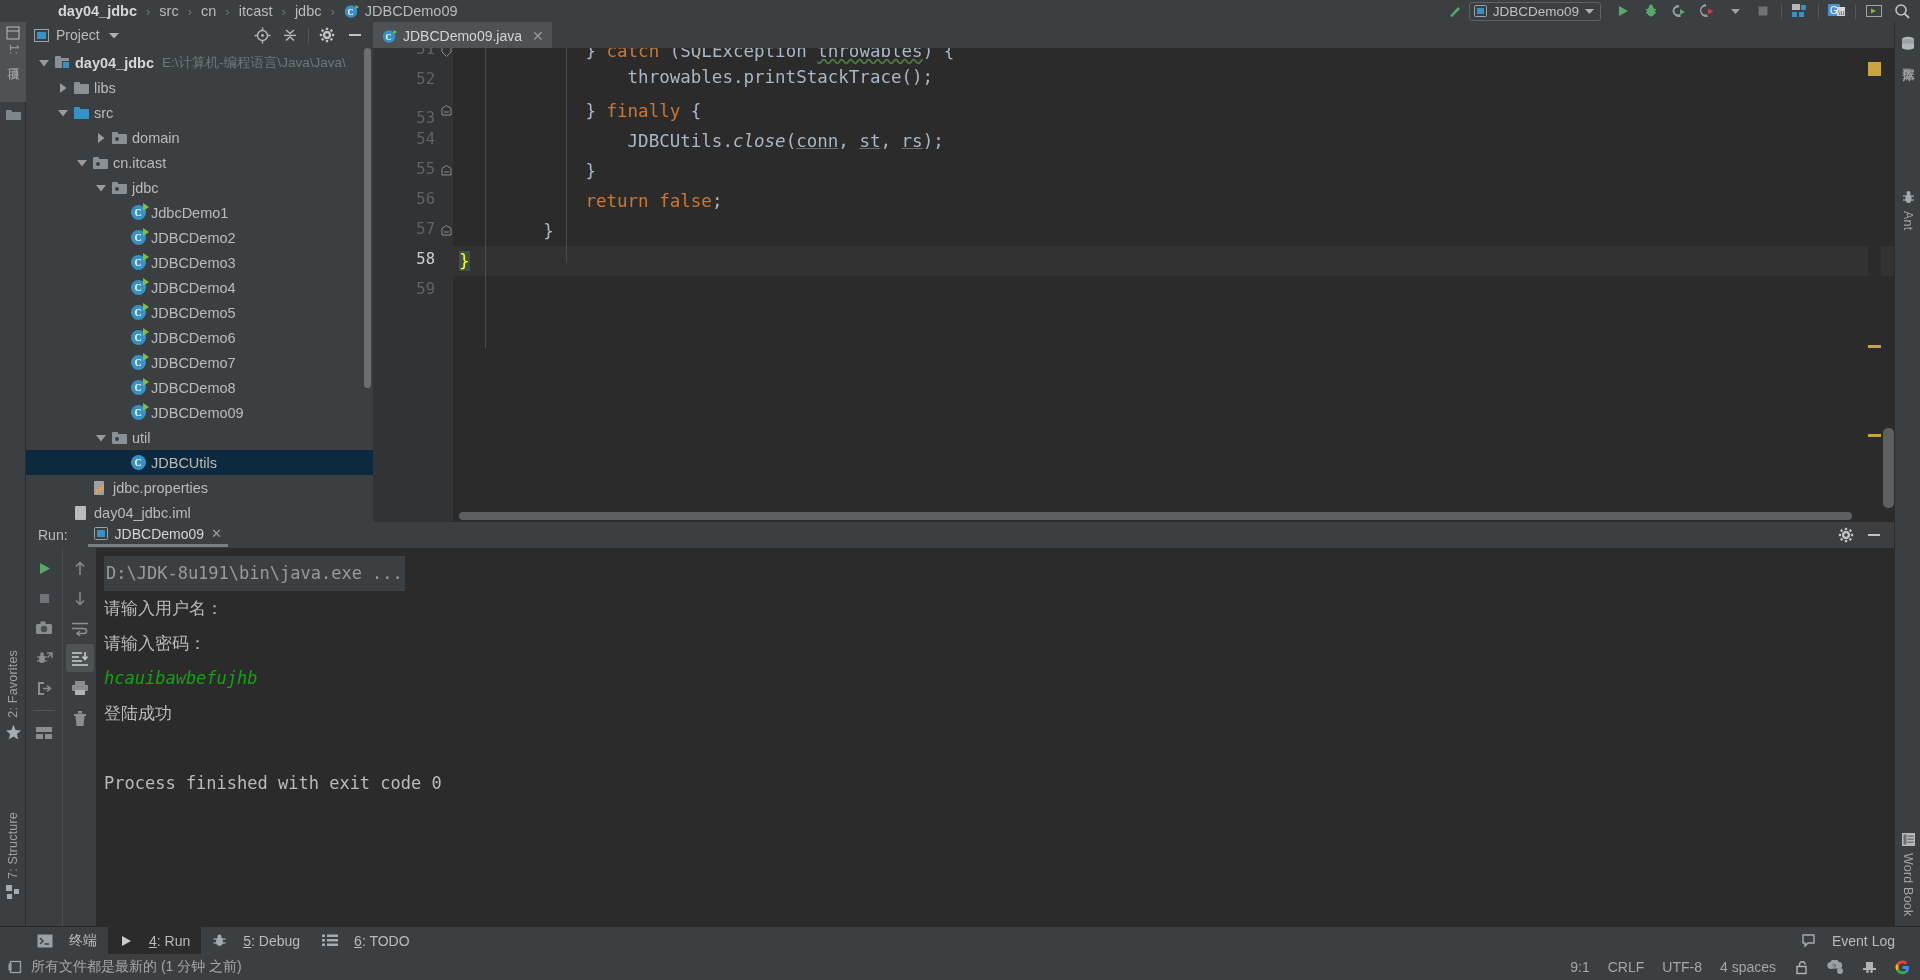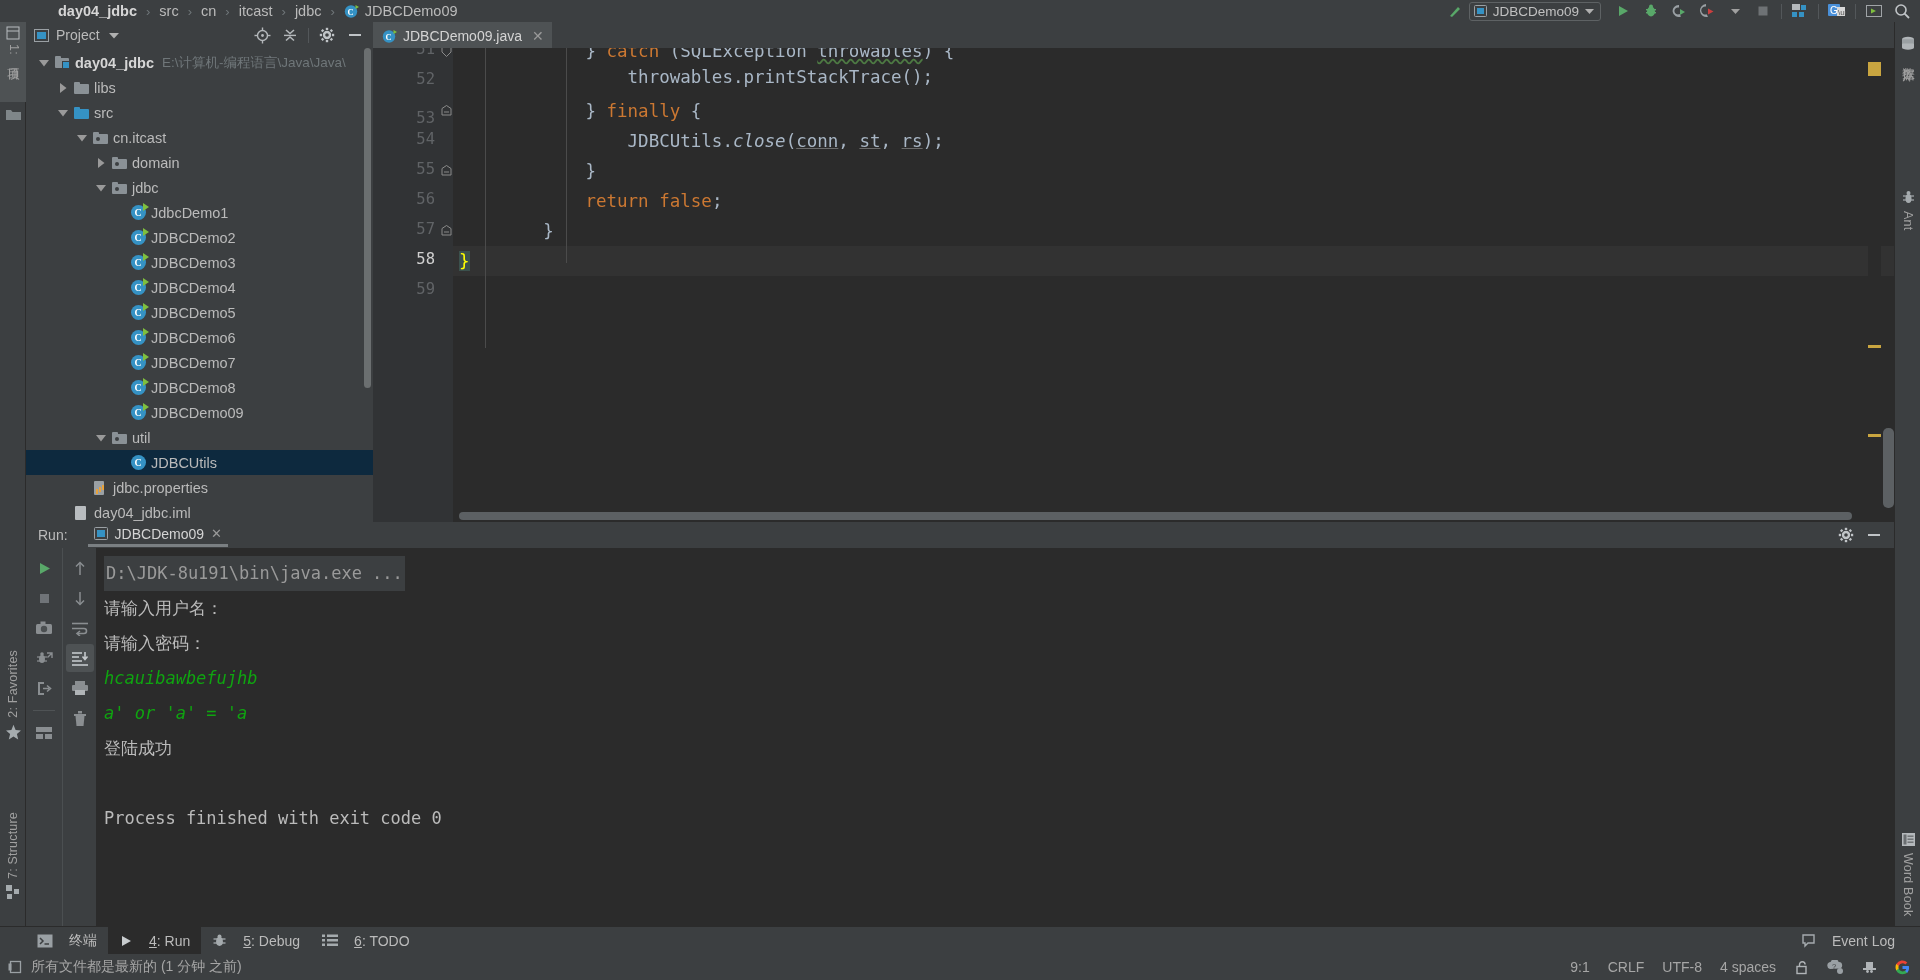--- a/index.html
+++ b/index.html
@@ -634,45 +634,45 @@
               <path d="M0 1 L10 1 L5 7.5 Z" fill="#9a9a9a"></path>
             </svg>
           </span>
           <span class="node-icon">
             <span class="ic-folder src">
               <i></i>
             </span>
           </span>
           <span class="tree-label">src</span>
         </div>
+        <div class="tree-row" style="padding-left: 67px;">
+          <span class="twisty">
+            <svg width="8" height="10" viewBox="0 0 8 10">
+              <path d="M1 0 L1 10 L7.5 5 Z" fill="#9a9a9a"></path>
+            </svg>
+          </span>
+          <span class="node-icon">
+            <span class="ic-pkg">
+              <i></i>
+            </span>
+          </span>
+          <span class="tree-label">domain</span>
+        </div>
         <div class="tree-row" style="padding-left: 48px;">
           <span class="twisty">
             <svg width="10" height="8" viewBox="0 0 10 8">
               <path d="M0 1 L10 1 L5 7.5 Z" fill="#9a9a9a"></path>
             </svg>
           </span>
           <span class="node-icon">
             <span class="ic-pkg">
               <i></i>
             </span>
           </span>
           <span class="tree-label">cn.itcast</span>
-        </div>
-        <div class="tree-row" style="padding-left: 67px;">
-          <span class="twisty">
-            <svg width="8" height="10" viewBox="0 0 8 10">
-              <path d="M1 0 L1 10 L7.5 5 Z" fill="#9a9a9a"></path>
-            </svg>
-          </span>
-          <span class="node-icon">
-            <span class="ic-pkg">
-              <i></i>
-            </span>
-          </span>
-          <span class="tree-label">domain</span>
         </div>
         <div class="tree-row" style="padding-left: 67px;">
           <span class="twisty">
             <svg width="10" height="8" viewBox="0 0 10 8">
               <path d="M0 1 L10 1 L5 7.5 Z" fill="#9a9a9a"></path>
             </svg>
           </span>
           <span class="node-icon">
             <span class="ic-pkg">
               <i></i>
@@ -985,23 +985,20 @@
           <div style="height: 35px;">
             <div class="console-line cn">请输入用户名：</div>
           </div>
           <div style="height: 35px;">
             <div class="console-line cn">请输入密码：</div>
           </div>
           <div style="height: 35px;">
             <div class="console-line input">hcauibawbefujhb</div>
           </div>
           <div style="height: 35px;">
-            <div class="console-line input">a' or 'a' = 'a</div>
-          </div>
-          <div style="height: 35px;">
             <div class="console-line cn">登陆成功</div>
           </div>
           <div style="height: 35px;">
             <div class="console-line "> </div>
           </div>
           <div style="height: 35px;">
             <div class="console-line ">Process finished with exit code 0</div>
           </div>
         </div>
     </div>

